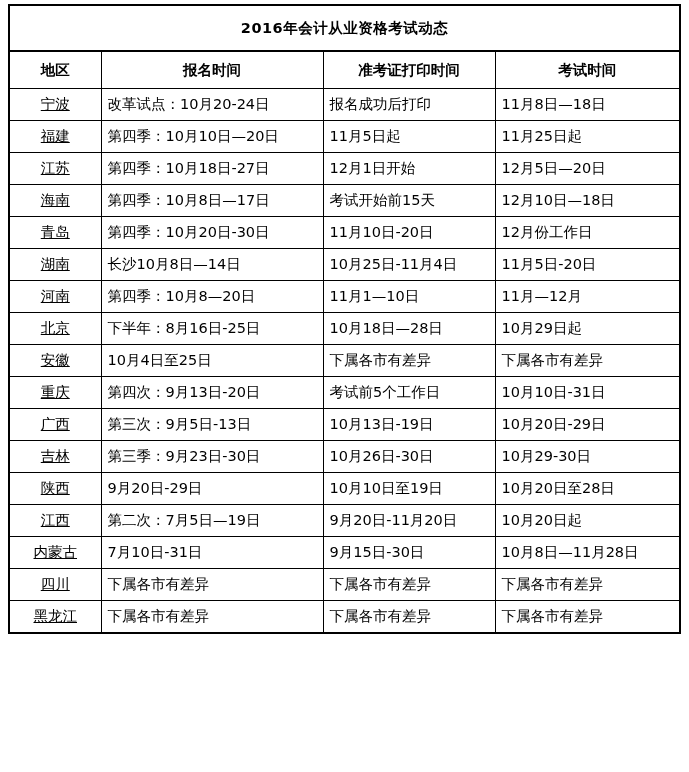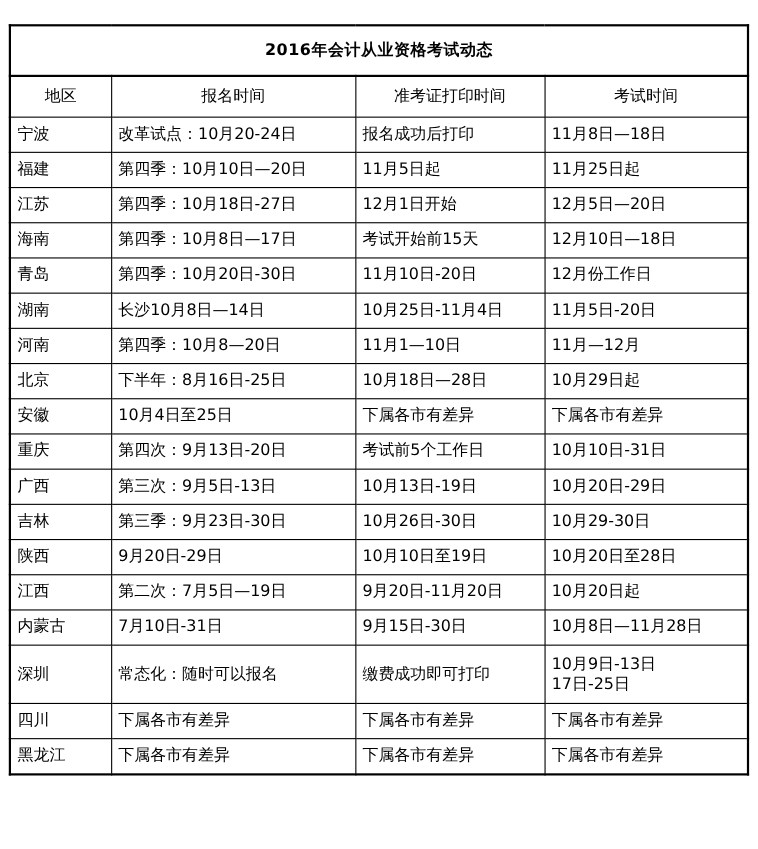--- a/index.html
+++ b/index.html
@@ -10,21 +10,21 @@
   body {
     width: 689px;
     height: 772px;
     font-family: "DejaVu Sans", "Liberation Sans", sans-serif;
     color: #000000;
   }
   .page {
     width: 689px;
     height: 772px;
     box-sizing: border-box;
-    padding: 22px 8px 4px 8px;
+    padding: 4px 8px 4px 8px;
     display: flex;
     flex-direction: column;
   }
   table.exam-table {
     width: 100%;
     border-collapse: collapse;
     table-layout: fixed;
     border: 2px solid #000;
   }
   table.exam-table td,
@@ -39,27 +39,29 @@
   .title-cell {
     border: 2px solid #000 !important;
     text-align: center;
     font-size: 19px;
     font-weight: bold;
     height: 44px;
     letter-spacing: 0.5px;
   }
   .head-cell {
     text-align: center;
-    font-weight: normal;
+    font-weight: bold;
     font-size: 16px;
     height: 36px;
   }
   .region-cell {
+    text-align: center;
     font-size: 15px;
     height: 31px;
+    text-decoration: underline;
   }
   .data-cell {
     text-align: left;
     font-size: 14.5px;
     height: 31px;
   }
   .tall-row .region-cell,
   .tall-row .data-cell {
     height: 52px;
   }
@@ -172,27 +174,20 @@
           <td class="data-cell">第二次：7月5日—19日</td>
           <td class="data-cell">9月20日-11月20日</td>
           <td class="data-cell">10月20日起</td>
         </tr>
         <tr>
           <td class="region-cell">内蒙古</td>
           <td class="data-cell">7月10日-31日</td>
           <td class="data-cell">9月15日-30日</td>
           <td class="data-cell">10月8日—11月28日</td>
         </tr>
-        <tr class="tall-row">
-          <td class="region-cell">深圳</td>
-          <td class="data-cell">常态化：随时可以报名</td>
-          <td class="data-cell">缴费成功即可打印</td>
-          <td class="data-cell">10月9日-13日
-17日-25日</td>
-        </tr>
         <tr>
           <td class="region-cell">四川</td>
           <td class="data-cell">下属各市有差异</td>
           <td class="data-cell">下属各市有差异</td>
           <td class="data-cell">下属各市有差异</td>
         </tr>
         <tr>
           <td class="region-cell">黑龙江</td>
           <td class="data-cell">下属各市有差异</td>
           <td class="data-cell">下属各市有差异</td>

